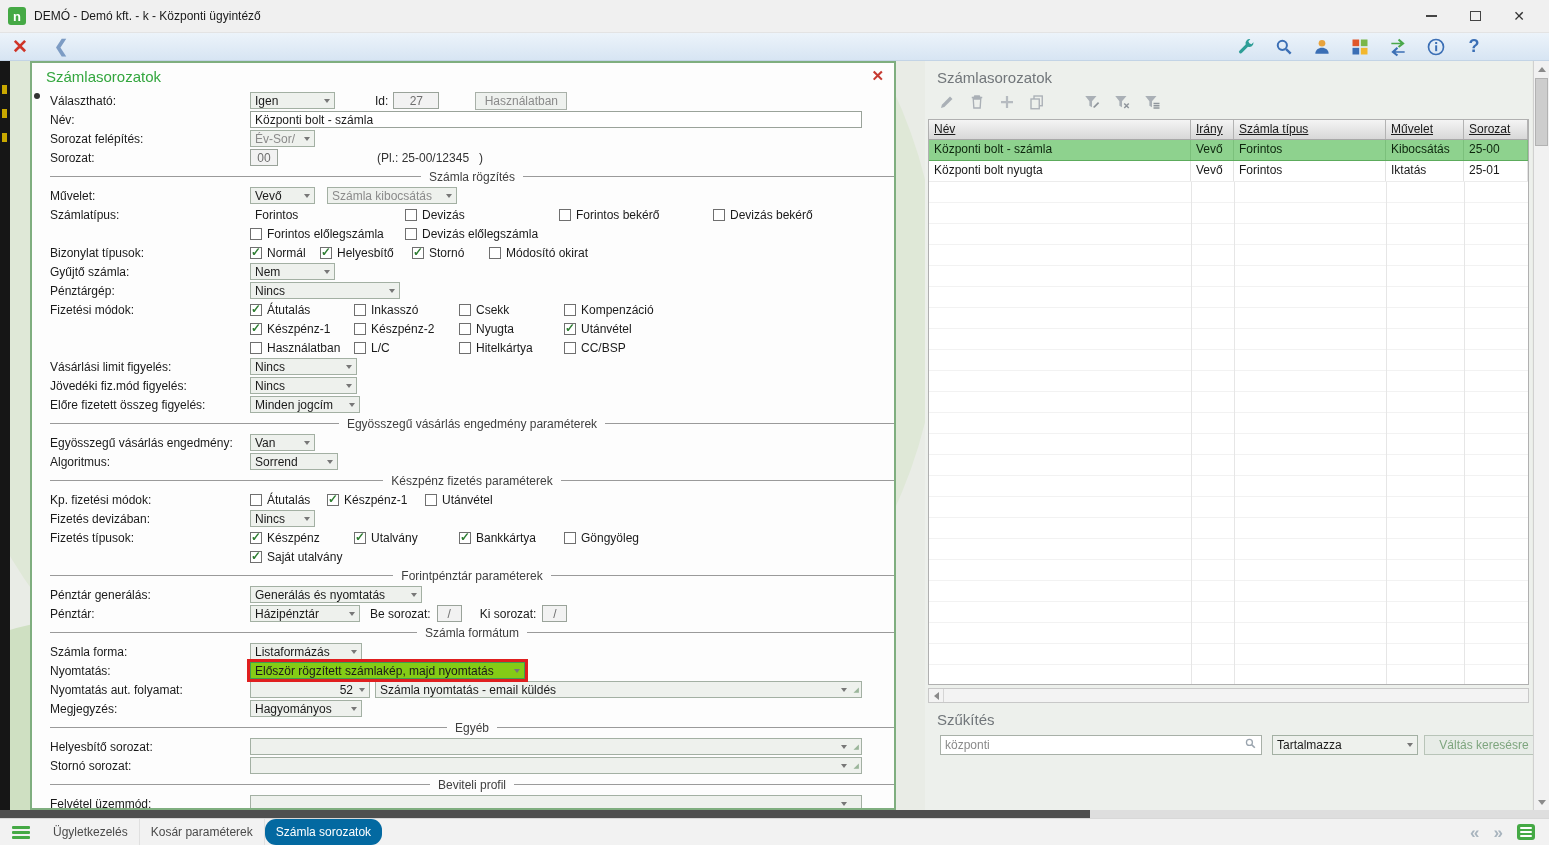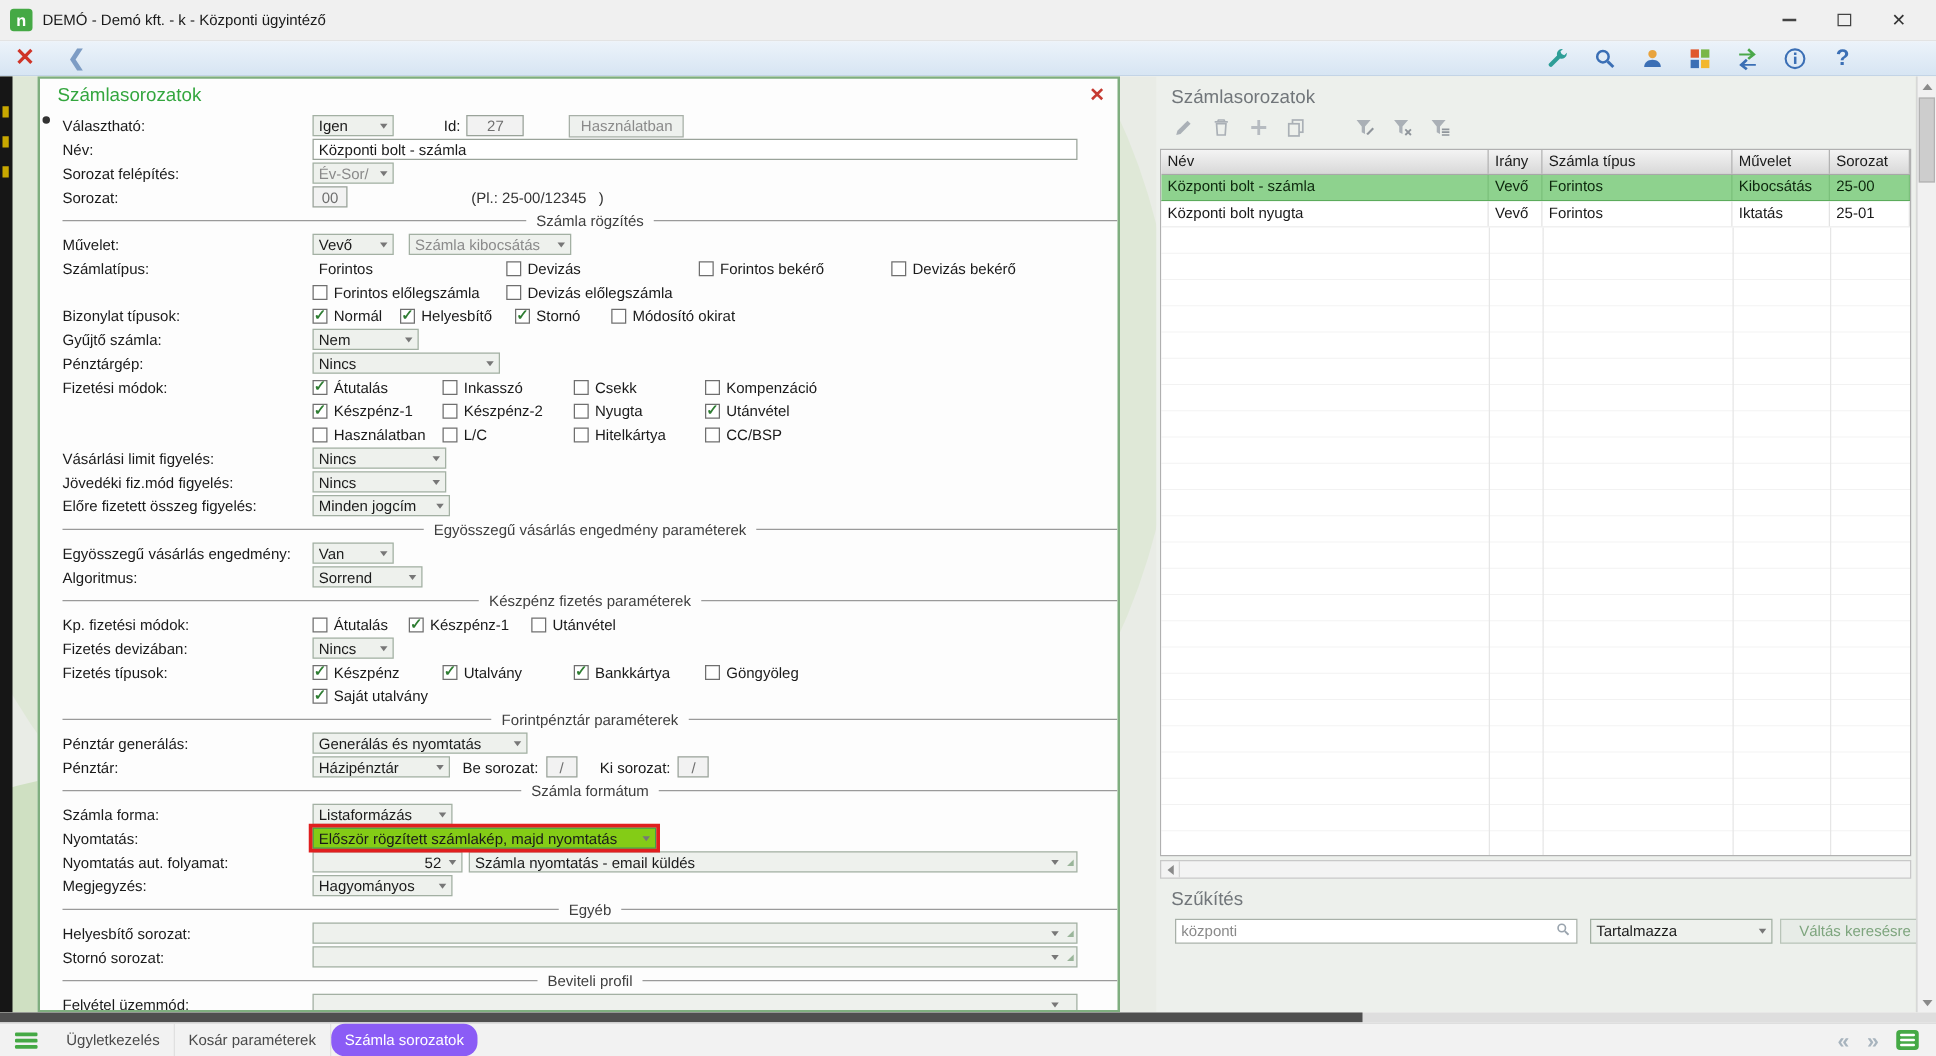--- a/index.html
+++ b/index.html
@@ -64,21 +64,21 @@
 
   
   .rp { position:absolute; left:925px; top:0; width:607px; height:749px; background:#edf0ec; z-index:2; }
   .rp-title { position:absolute; left:12px; top:8px; color:#71767a; font-size:15px; }
   .rp-toolbar { position:absolute; left:12px; top:31px; display:flex; gap:11px; align-items:center; }
   .rp-ic { width:19px; height:19px; display:flex; align-items:center; justify-content:center; }
   .rp-ic svg { width:18px; height:18px; }
   .rp-gap { width:14px; }
   .rp-table { position:absolute; left:3px; top:58px; width:601px; height:566px; background:#fff; border:1px solid #b0b0b0; overflow:hidden; }
   .tr-head { display:flex; height:20px; background:linear-gradient(#f4f4f4,#d8d8d8); border-bottom:1px solid #a8a8a8; }
-  .th { border-right:1px solid #b3b3b3; padding:2px 5px; white-space:nowrap; overflow:hidden; }
+  .th { border-right:1px solid #b3b3b3; padding:2px 5px; white-space:nowrap; overflow:hidden;text-decoration:underline; }
   .tr { display:flex; height:21px; border-bottom:1px solid #ececec; background:#fff; }
   .td { border-right:1px solid #e3e3e3; padding:2px 5px; white-space:nowrap; overflow:hidden; }
   .tr.sel { background:#8ed28e; border-bottom:1px solid #5cab5c; }
   .tr.sel .td { border-right-color:#7bc07b; color:#0d260d; }
   .c0 { width:262px; flex:none; } .c1 { width:43px; flex:none; } .c2 { width:152px; flex:none; } .c3 { width:78px; flex:none; } .c4 { flex:1; }
   .grid-fill { position:absolute; left:0; top:62px; right:0; bottom:0;
     background-image:
       linear-gradient(#e6e6e6,#e6e6e6),
       linear-gradient(#e6e6e6,#e6e6e6),
       linear-gradient(#e6e6e6,#e6e6e6),
@@ -106,21 +106,21 @@
   .vs-down::after { content:""; border:4px solid transparent; border-top:5px solid #8a8a8a; margin-top:4px; }
   .vs-thumb { position:absolute; left:1px; top:17px; width:13px; height:68px; background:#cdcdcd; border:1px solid #b2b2b2; }
   .win-hscroll { position:absolute; top:810px; left:0; width:1549px; height:8px; background:#dedede; z-index:6; }
   .wh-thumb { position:absolute; left:0; top:0; width:1090px; height:8px; background:#4f4f4f; }
 
   
   .bottombar { position:absolute; top:818px; left:0; width:1549px; height:27px; background:#f2f2f2; border-top:1px solid #d8d8d8; display:flex; align-items:center; z-index:6; }
   .hamburger { width:18px; height:13px; margin:0 12px 0 12px; display:flex; flex-direction:column; justify-content:space-between; }
   .hamburger span { height:3px; background:#45a945; border-radius:1px; }
   .btab { padding:0 11px; height:26px; display:flex; align-items:center; color:#4a4a4a; border-right:1px solid #e0e0e0; white-space:nowrap; }
-  .btab.active { background:#8b5cf6; color:#fff; border-right:none;border-radius:11px; }
+  .btab.active { background:#0369a1; color:#fff; border-right:none;border-radius:11px; }
   .bb-right { margin-left:auto; display:flex; align-items:center; gap:14px; margin-right:14px; }
   .chev { color:#a8b4be; font-size:17px; font-weight:bold; line-height:1; }
   .grid-ic { width:18px; height:16px; background:#45a945; border-radius:3px; display:flex; flex-direction:column; justify-content:center; gap:2px; padding:0 3px; }
   .grid-ic span { height:2px; background:#fff; border-radius:1px; }
 </style>
 </head>
 <body>
 
 <div class="titlebar">
   <div class="app-logo">
@@ -197,21 +197,21 @@
 
   <div class="form-panel">
     <div class="form-header">
       <span class="form-title">Számlasorozatok</span>
       <span class="form-close">✕</span>
     </div>
     <div class="form-body">
 
       <div class="frow">
         <span class="flabel">Választható:</span>
-        <span class="combo" style="width:65px">
+        <span class="combo" style="width:85px">
             <span class="ct">Igen</span>
             <span class="arr"></span>
           </span>
         <span class="inline-label" style="margin-left:40px">Id:</span>
         <span class="tinput center grayed" style="width:46px;margin-left:5px">
             <span>27</span>
           </span>
         <span class="btn-disabled" style="width:92px;margin-left:36px">
             <span>Használatban</span>
           </span>

